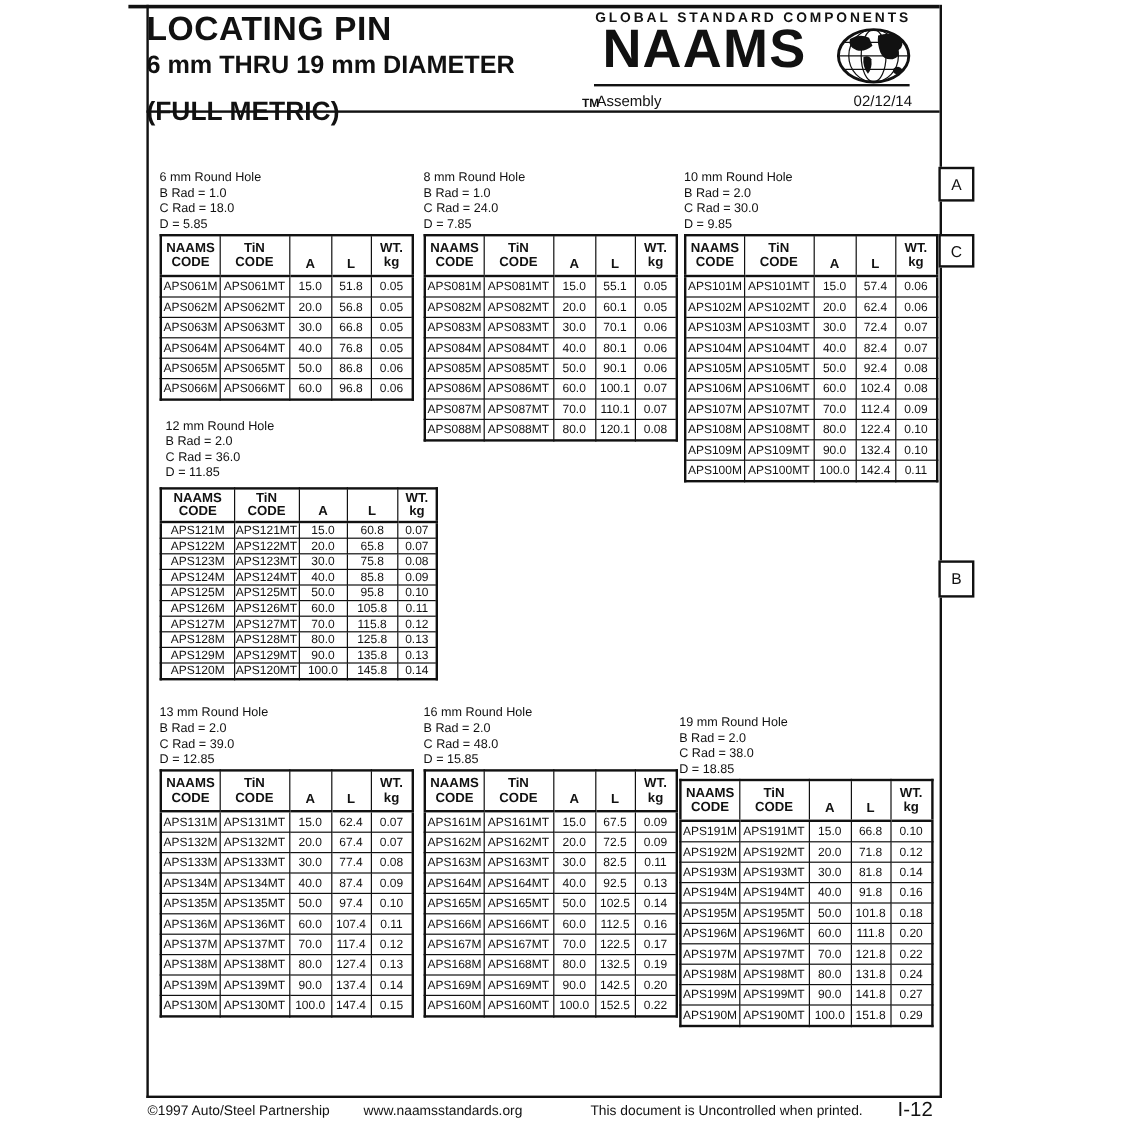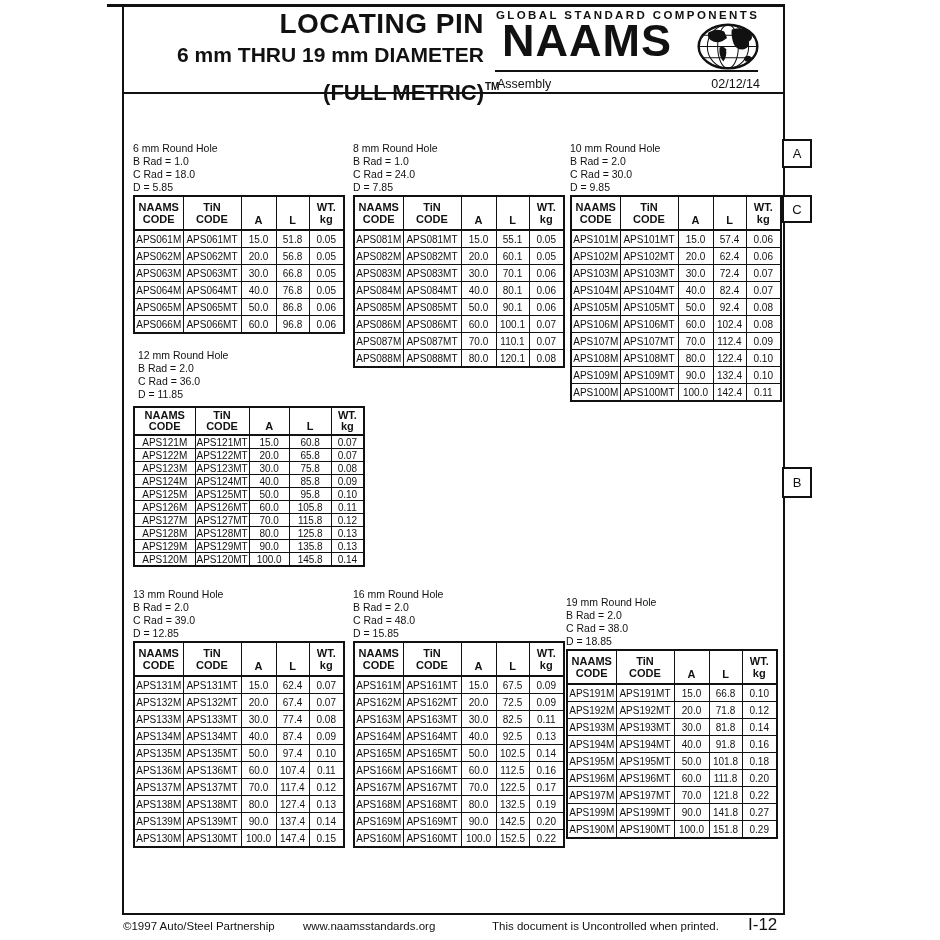--- a/index.html
+++ b/index.html
@@ -6,21 +6,21 @@
   #page{
     position:relative;width:940px;height:940px;background:#ffffff;overflow:hidden;
     font-family:"Liberation Sans",sans-serif;color:#111;
   }
   
   .top-rule{position:absolute;left:107px;top:4px;width:676px;height:3px;background:#111;}
   .main-box{position:absolute;left:122px;top:4px;width:659px;height:909px;
     border-left:2px solid #111;border-right:2px solid #111;border-bottom:2px solid #111;}
   .header-rule{position:absolute;left:122px;top:92px;width:661px;height:2px;background:#111;}
   
-  .title-block{position:absolute;left:122px;top:9px;width:362px;text-align:right;font-weight:bold;line-height:1.1;}
+  .title-block{position:absolute;left:122px;top:9px;width:362px;text-align:left;font-weight:bold;line-height:1.1;}
   .title-l1{font-size:28px;letter-spacing:.5px;}
   .title-l2{font-size:21px;margin-top:3px;}
   .title-l3{font-size:22px;margin-top:15px;}
   
   .brand-tagline{position:absolute;left:496px;top:9px;font-size:11.5px;font-weight:bold;letter-spacing:2.4px;white-space:nowrap;}
   .brand-name{position:absolute;left:502px;top:18px;font-size:45px;font-weight:bold;letter-spacing:1px;line-height:1;}
   .brand-tm{position:absolute;left:485px;top:55px;font-size:10px;font-weight:bold;margin-top:26px;}
   .globe{position:absolute;left:696px;top:23px;}
   .brand-rule{position:absolute;left:495px;top:70px;width:263px;height:2px;background:#111;}
   .assembly{position:absolute;left:497px;top:77px;font-size:12.5px;}
@@ -724,20 +724,27 @@
             <td>0.20</td>
           </tr>
           <tr>
             <td>APS197M</td>
             <td>APS197MT</td>
             <td>70.0</td>
             <td>121.8</td>
             <td>0.22</td>
           </tr>
           <tr>
+            <td>APS198M</td>
+            <td>APS198MT</td>
+            <td>80.0</td>
+            <td>131.8</td>
+            <td>0.24</td>
+          </tr>
+          <tr>
             <td>APS199M</td>
             <td>APS199MT</td>
             <td>90.0</td>
             <td>141.8</td>
             <td>0.27</td>
           </tr>
           <tr>
             <td>APS190M</td>
             <td>APS190MT</td>
             <td>100.0</td>

